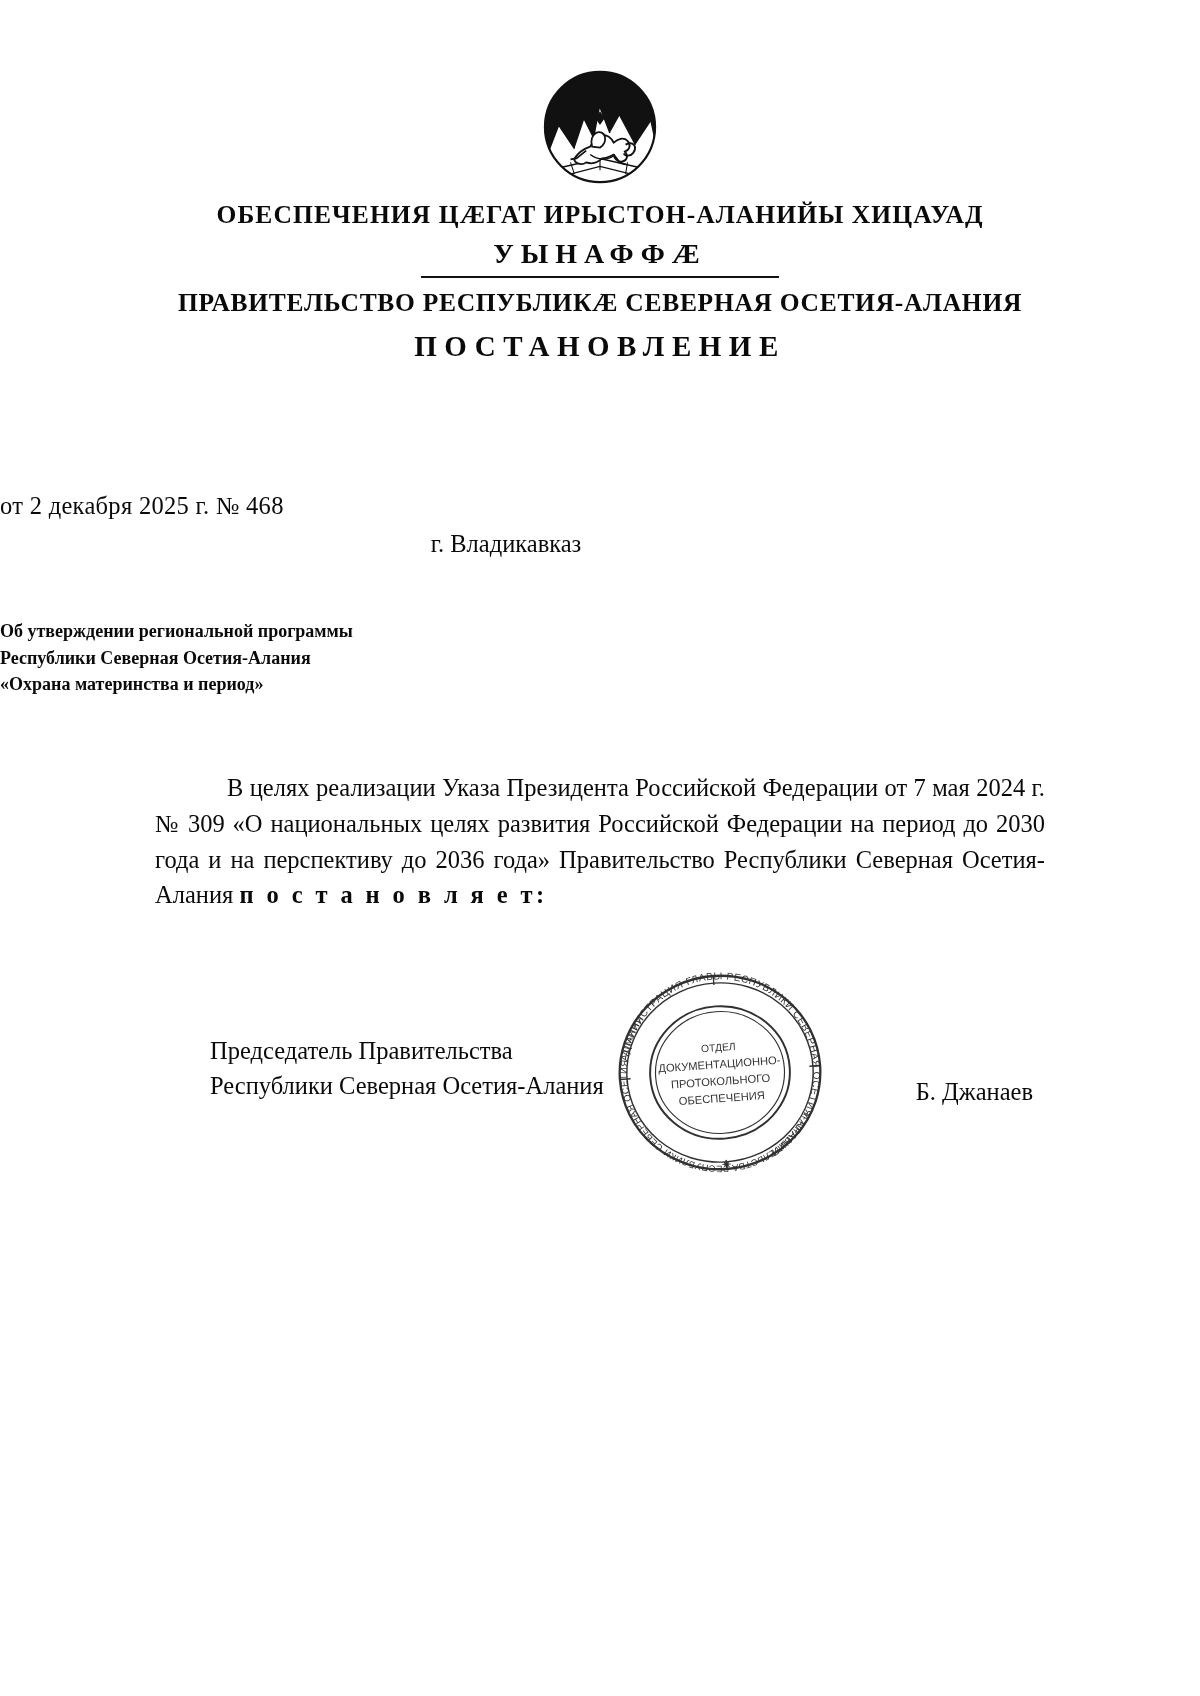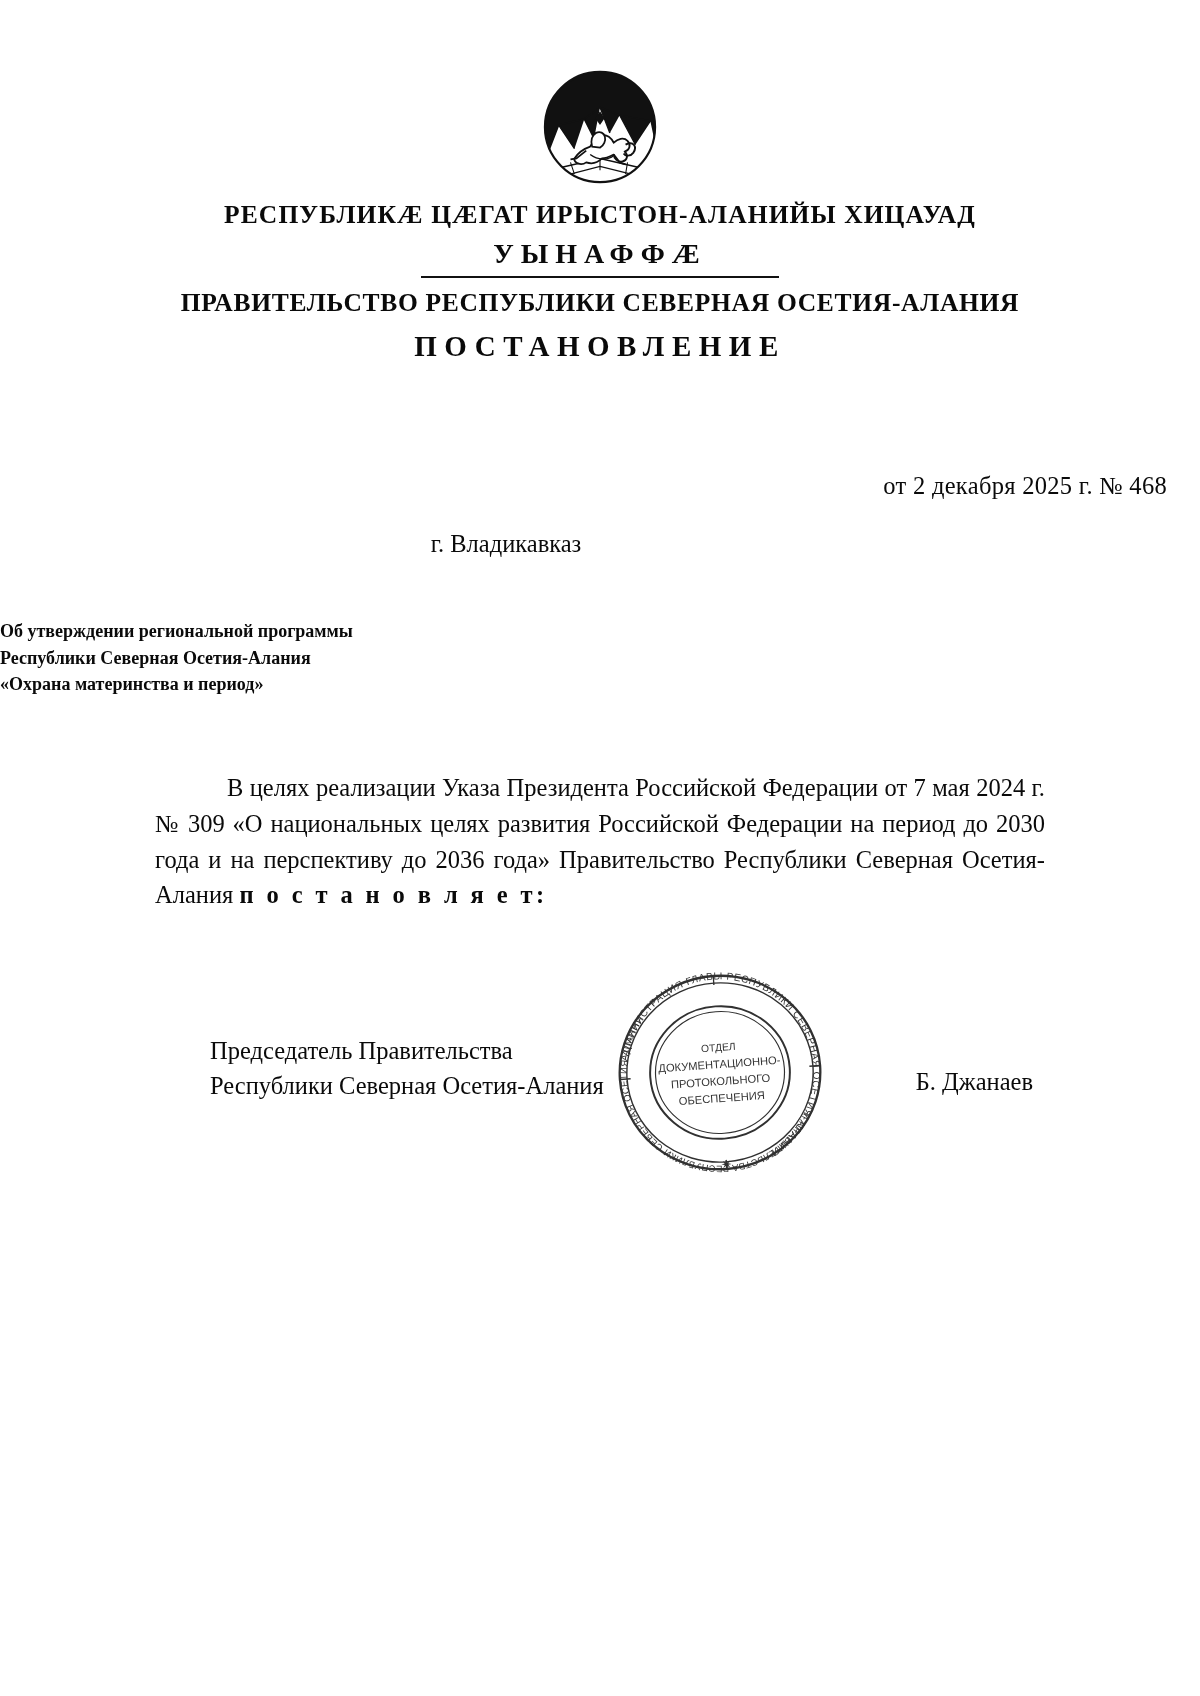--- a/index.html
+++ b/index.html
@@ -71,24 +71,24 @@
     font-size: 29px;
     font-weight: 700;
     letter-spacing: 7.5px;
     margin-top: 12px;
     line-height: 1.15;
   }
 
   
   .date-line {
     position: absolute;
-    top: 472px;
+    top: 492px;
     left: 0;
     width: 1167px;
-    text-align: right;
+    text-align: left;
     font-size: 24.5px;
     letter-spacing: 0.3px;
   }
   .city-line {
     position: absolute;
     top: 530px;
     left: 0;
     width: 1012px;
     text-align: center;
     font-size: 24.5px;
@@ -139,21 +139,21 @@
   .sign-role {
     position: absolute;
     top: 0;
     left: 55px;
     font-size: 24.5px;
     line-height: 1.42;
     white-space: nowrap;
   }
   .sign-name {
     position: absolute;
-    top: 34px;
+    top: 44px;
     right: 12px;
     font-size: 24.5px;
     white-space: nowrap;
   }
 
   
   .stamp {
     position: absolute;
     top: 965px;
     left: 600px;
@@ -203,24 +203,24 @@
 
         <path d="M74 88 L80 96 L86 98" fill="none" stroke="#111" stroke-width="1.8"></path>
 
         <path d="M50 88 C58 94 68 94 74 89" fill="none" stroke="#111" stroke-width="1.4"></path>
       </g>
       <circle cx="60" cy="60" r="56" fill="none" stroke="#111" stroke-width="2.2"></circle>
     </svg>
   </div>
 
   <div class="header">
-    <div class="hdr-line-os">РЕСПУБЛИКÆ ЦÆГАТ ИРЫСТОН-АЛАНИЙЫ ХИЦАУАД</div>
+    <div class="hdr-line-os">ОБЕСПЕЧЕНИЯ ЦÆГАТ ИРЫСТОН-АЛАНИЙЫ ХИЦАУАД</div>
     <div class="hdr-unaffa">УЫНАФФÆ</div>
     <div class="hdr-rule"></div>
-    <div class="hdr-line-ru">ПРАВИТЕЛЬСТВО РЕСПУБЛИКИ СЕВЕРНАЯ ОСЕТИЯ-АЛАНИЯ</div>
+    <div class="hdr-line-ru">ПРАВИТЕЛЬСТВО РЕСПУБЛИКÆ СЕВЕРНАЯ ОСЕТИЯ-АЛАНИЯ</div>
     <div class="hdr-postanovlenie">ПОСТАНОВЛЕНИЕ</div>
   </div>
 
   <div class="date-line">от  2 декабря  2025 г.  № 468</div>
   <div class="city-line">г. Владикавказ</div>
 
   <div class="subject">
     <div>Об утверждении региональной программы</div>
     <div>Республики Северная Осетия-Алания</div>
     <div>«Охрана материнства и период»</div>

